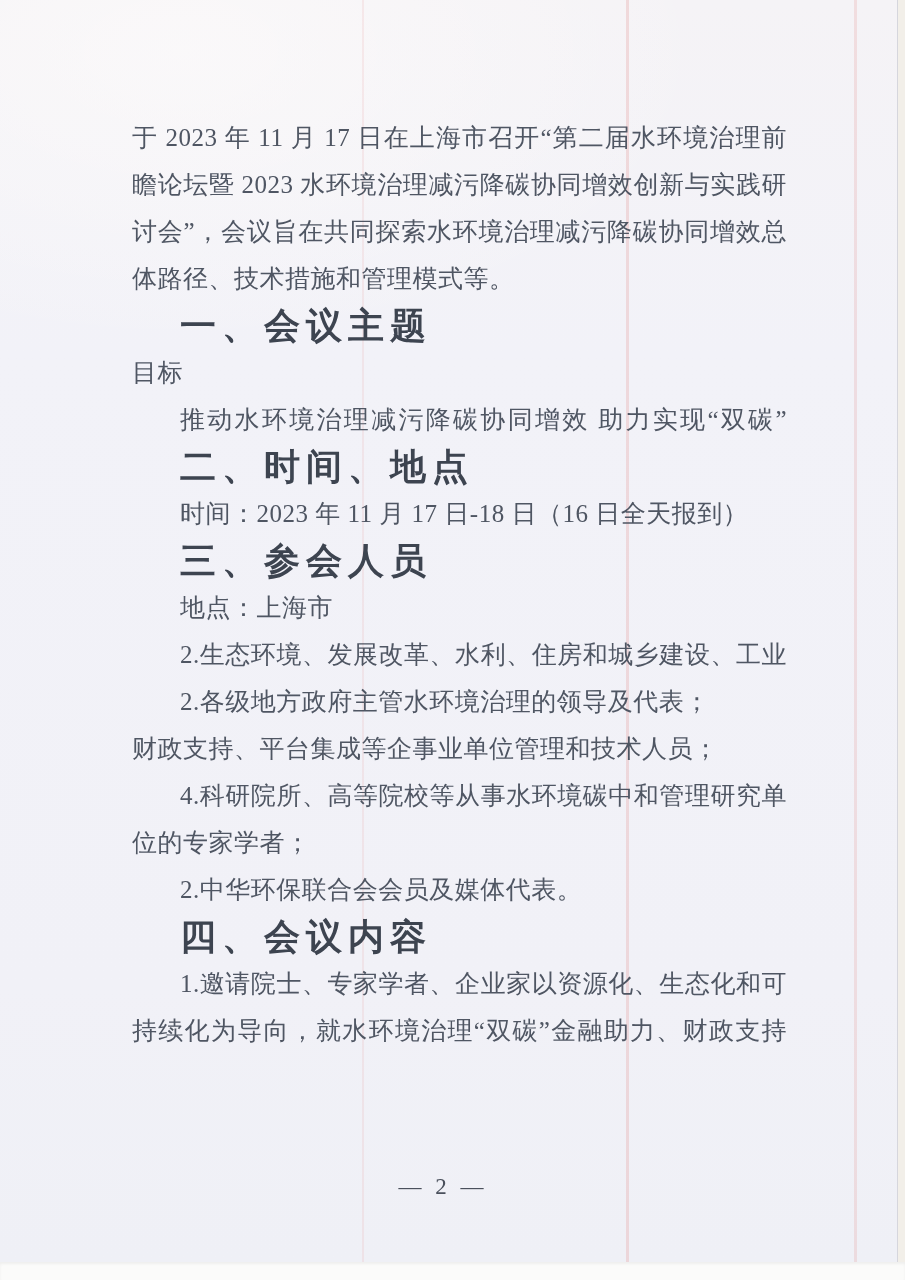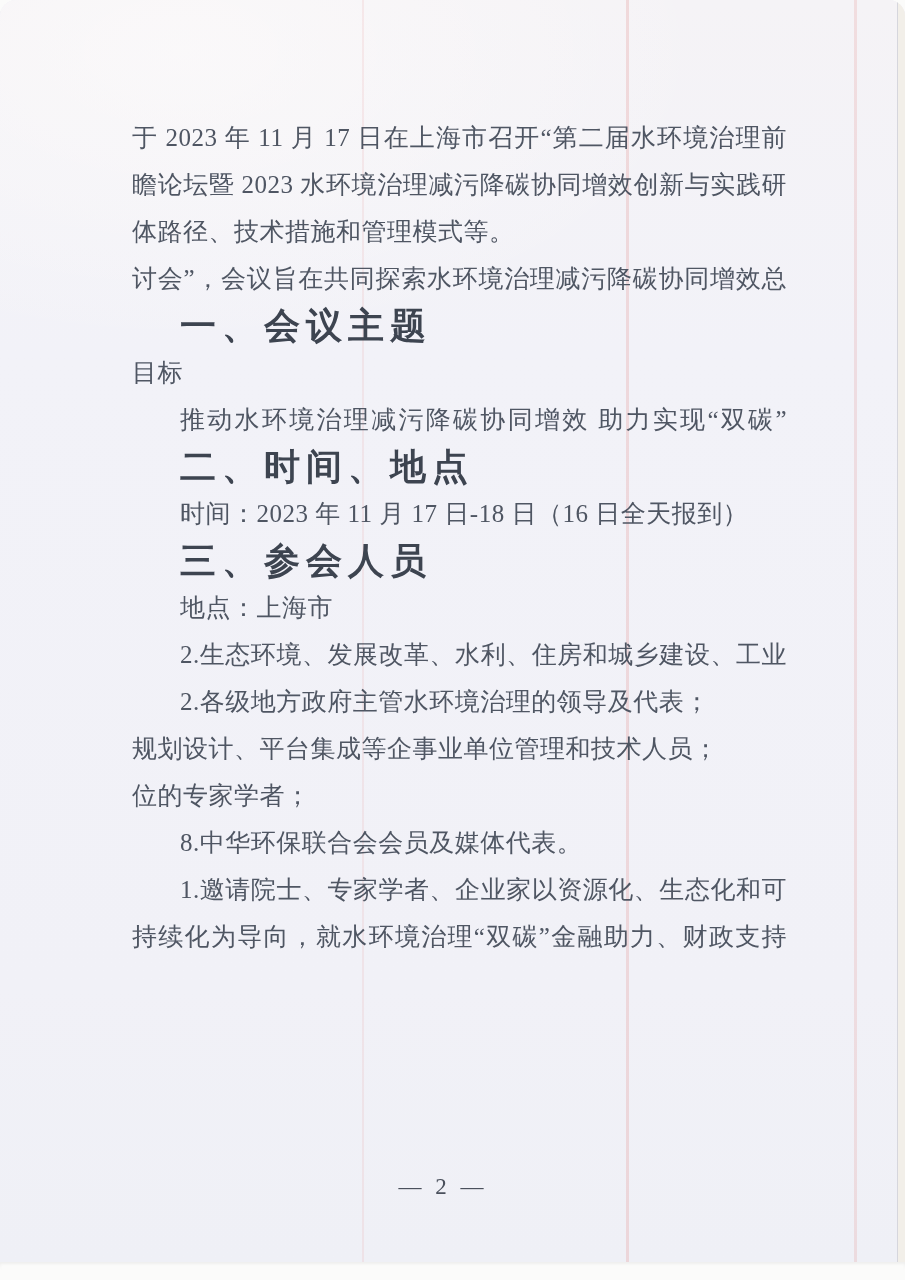--- a/index.html
+++ b/index.html
@@ -16,21 +16,20 @@
   body{
     font-family:"Liberation Serif","DejaVu Serif",serif;
     background:var(--strip);
     overflow:hidden;
   }
   .scan{
     position:relative;
     width:905px;height:1280px;
     background:var(--strip);
     overflow:hidden;
-    border-radius:16px;
   }
   
   .paper{
     position:absolute;left:0;top:0;width:905px;height:1262px;
     background:
       radial-gradient(ellipse 900px 500px at 20% 4%, rgba(255,253,252,.55), rgba(255,255,255,0) 60%),
       linear-gradient(180deg,#f5f3f6 0%, #f2f2f8 28%, #f1f1f7 78%, #eff0f6 100%);
     background-color:var(--paper);
     box-shadow:0 2px 3px rgba(60,60,80,.20);
   }
@@ -93,23 +92,23 @@
     <div class="scan-line b"></div>
     <div class="scan-line c"></div>
     <div class="paper-edge-right"></div>
 
     <main class="doc">
 
         <div class="line k-body fill">于 2023 年 11 月 17 日在上海市召开“第二届水环境治理前</div>
 
         <div class="line k-body fill">瞻论坛暨 2023 水环境治理减污降碳协同增效创新与实践研</div>
 
+        <div class="line k-body fill">讨会”，会议旨在共同探索水环境治理减污降碳协同增效总</div>
+
         <div class="line k-body">体路径、技术措施和管理模式等。</div>
-
-        <div class="line k-body fill">讨会”，会议旨在共同探索水环境治理减污降碳协同增效总</div>
 
         <div class="line k-heading indented">一、会议主题</div>
 
         <div class="line k-body">目标</div>
 
         <div class="line k-body indented fill">推动水环境治理减污降碳协同增效 助力实现“双碳”</div>
 
         <div class="line k-heading indented">二、时间、地点</div>
 
         <div class="line k-body indented">时间：2023 年 11 月 17 日-18 日（16 日全天报到）</div>
@@ -117,27 +116,29 @@
         <div class="line k-heading indented">三、参会人员</div>
 
         <div class="line k-body indented">地点：上海市</div>
 
         <div class="line k-body indented fill">2.生态环境、发展改革、水利、住房和城乡建设、工业</div>
 
 
         <div class="line k-body indented">2.各级地方政府主管水环境治理的领导及代表；</div>
 
 
-        <div class="line k-body">规划设计、平台集成等企事业单位管理和技术人员；</div>
+        <div class="line k-body">财政支持、平台集成等企事业单位管理和技术人员；</div>
 
+        <div class="line k-body indented fill">4.科研院所、高等院校等从事水环境碳中和管理研究单</div>
 
         <div class="line k-body">位的专家学者；</div>
 
-        <div class="line k-body indented">8.中华环保联合会会员及媒体代表。</div>
+        <div class="line k-body indented">2.中华环保联合会会员及媒体代表。</div>
 
+        <div class="line k-heading indented">四、会议内容</div>
 
         <div class="line k-body indented fill">1.邀请院士、专家学者、企业家以资源化、生态化和可</div>
 
         <div class="line k-body fill">持续化为导向，就水环境治理“双碳”金融助力、财政支持</div>
       </main>
 
     <div class="footer">
       <span class="page-num">— 2 —</span>
     </div>
   </div>

